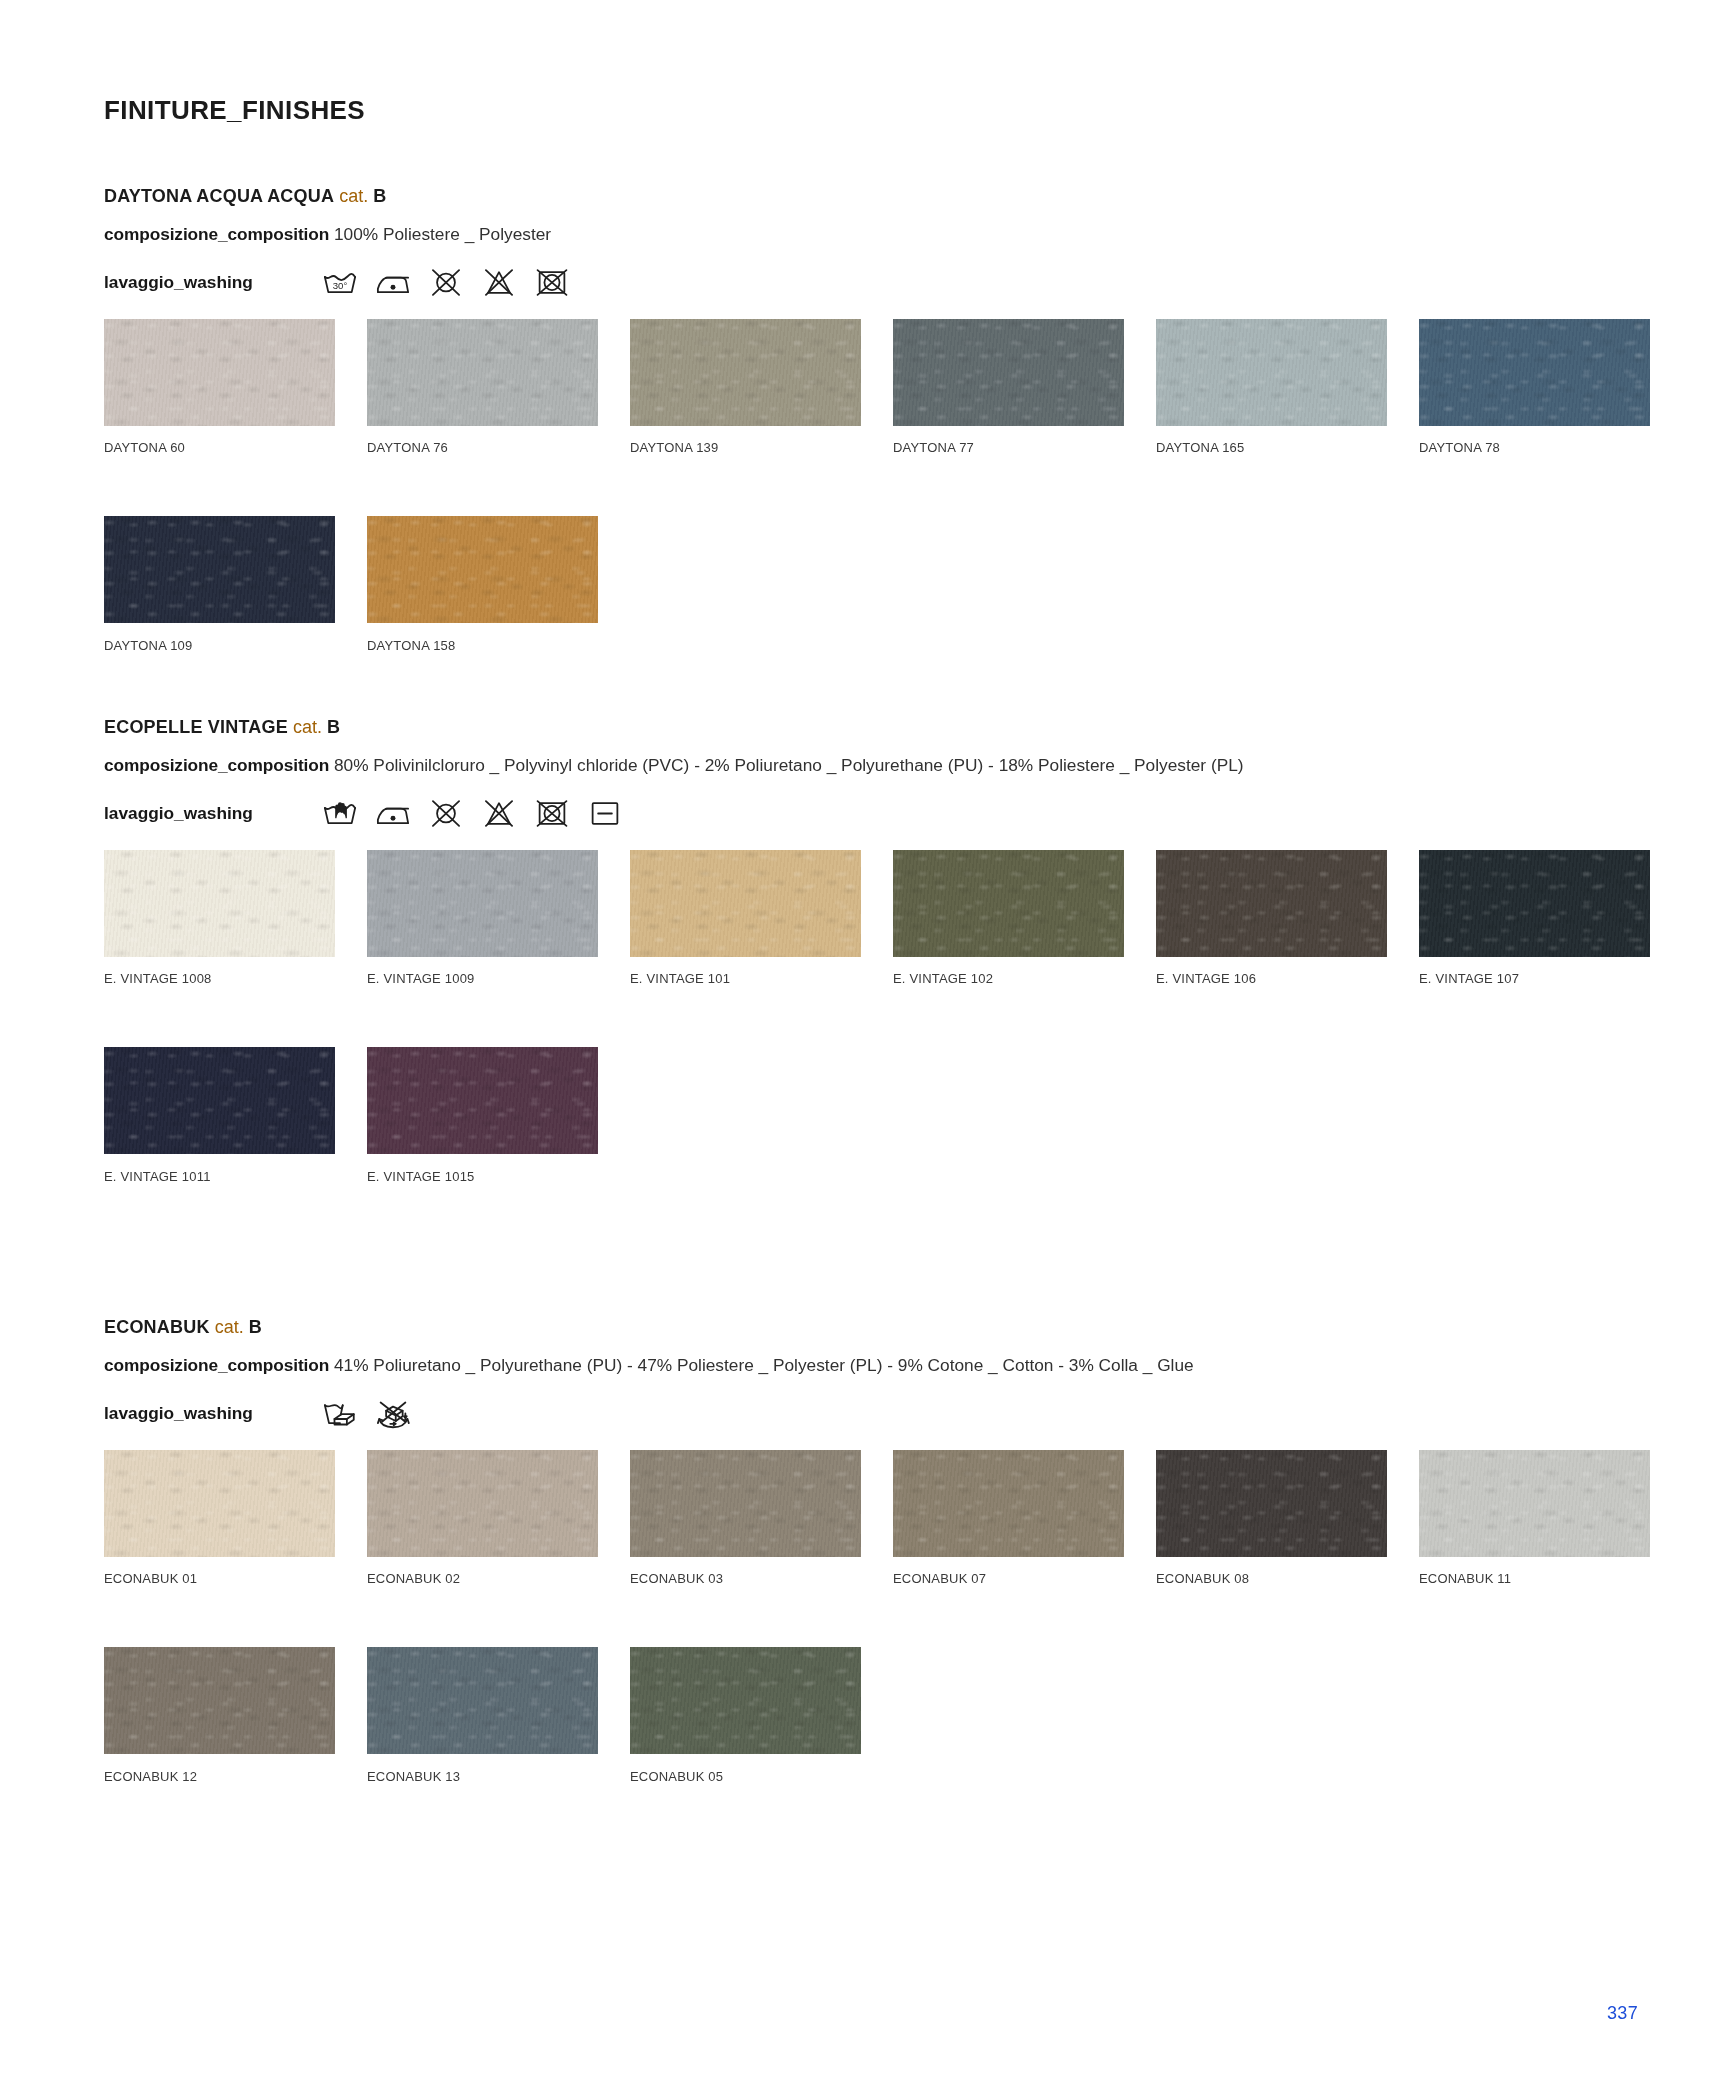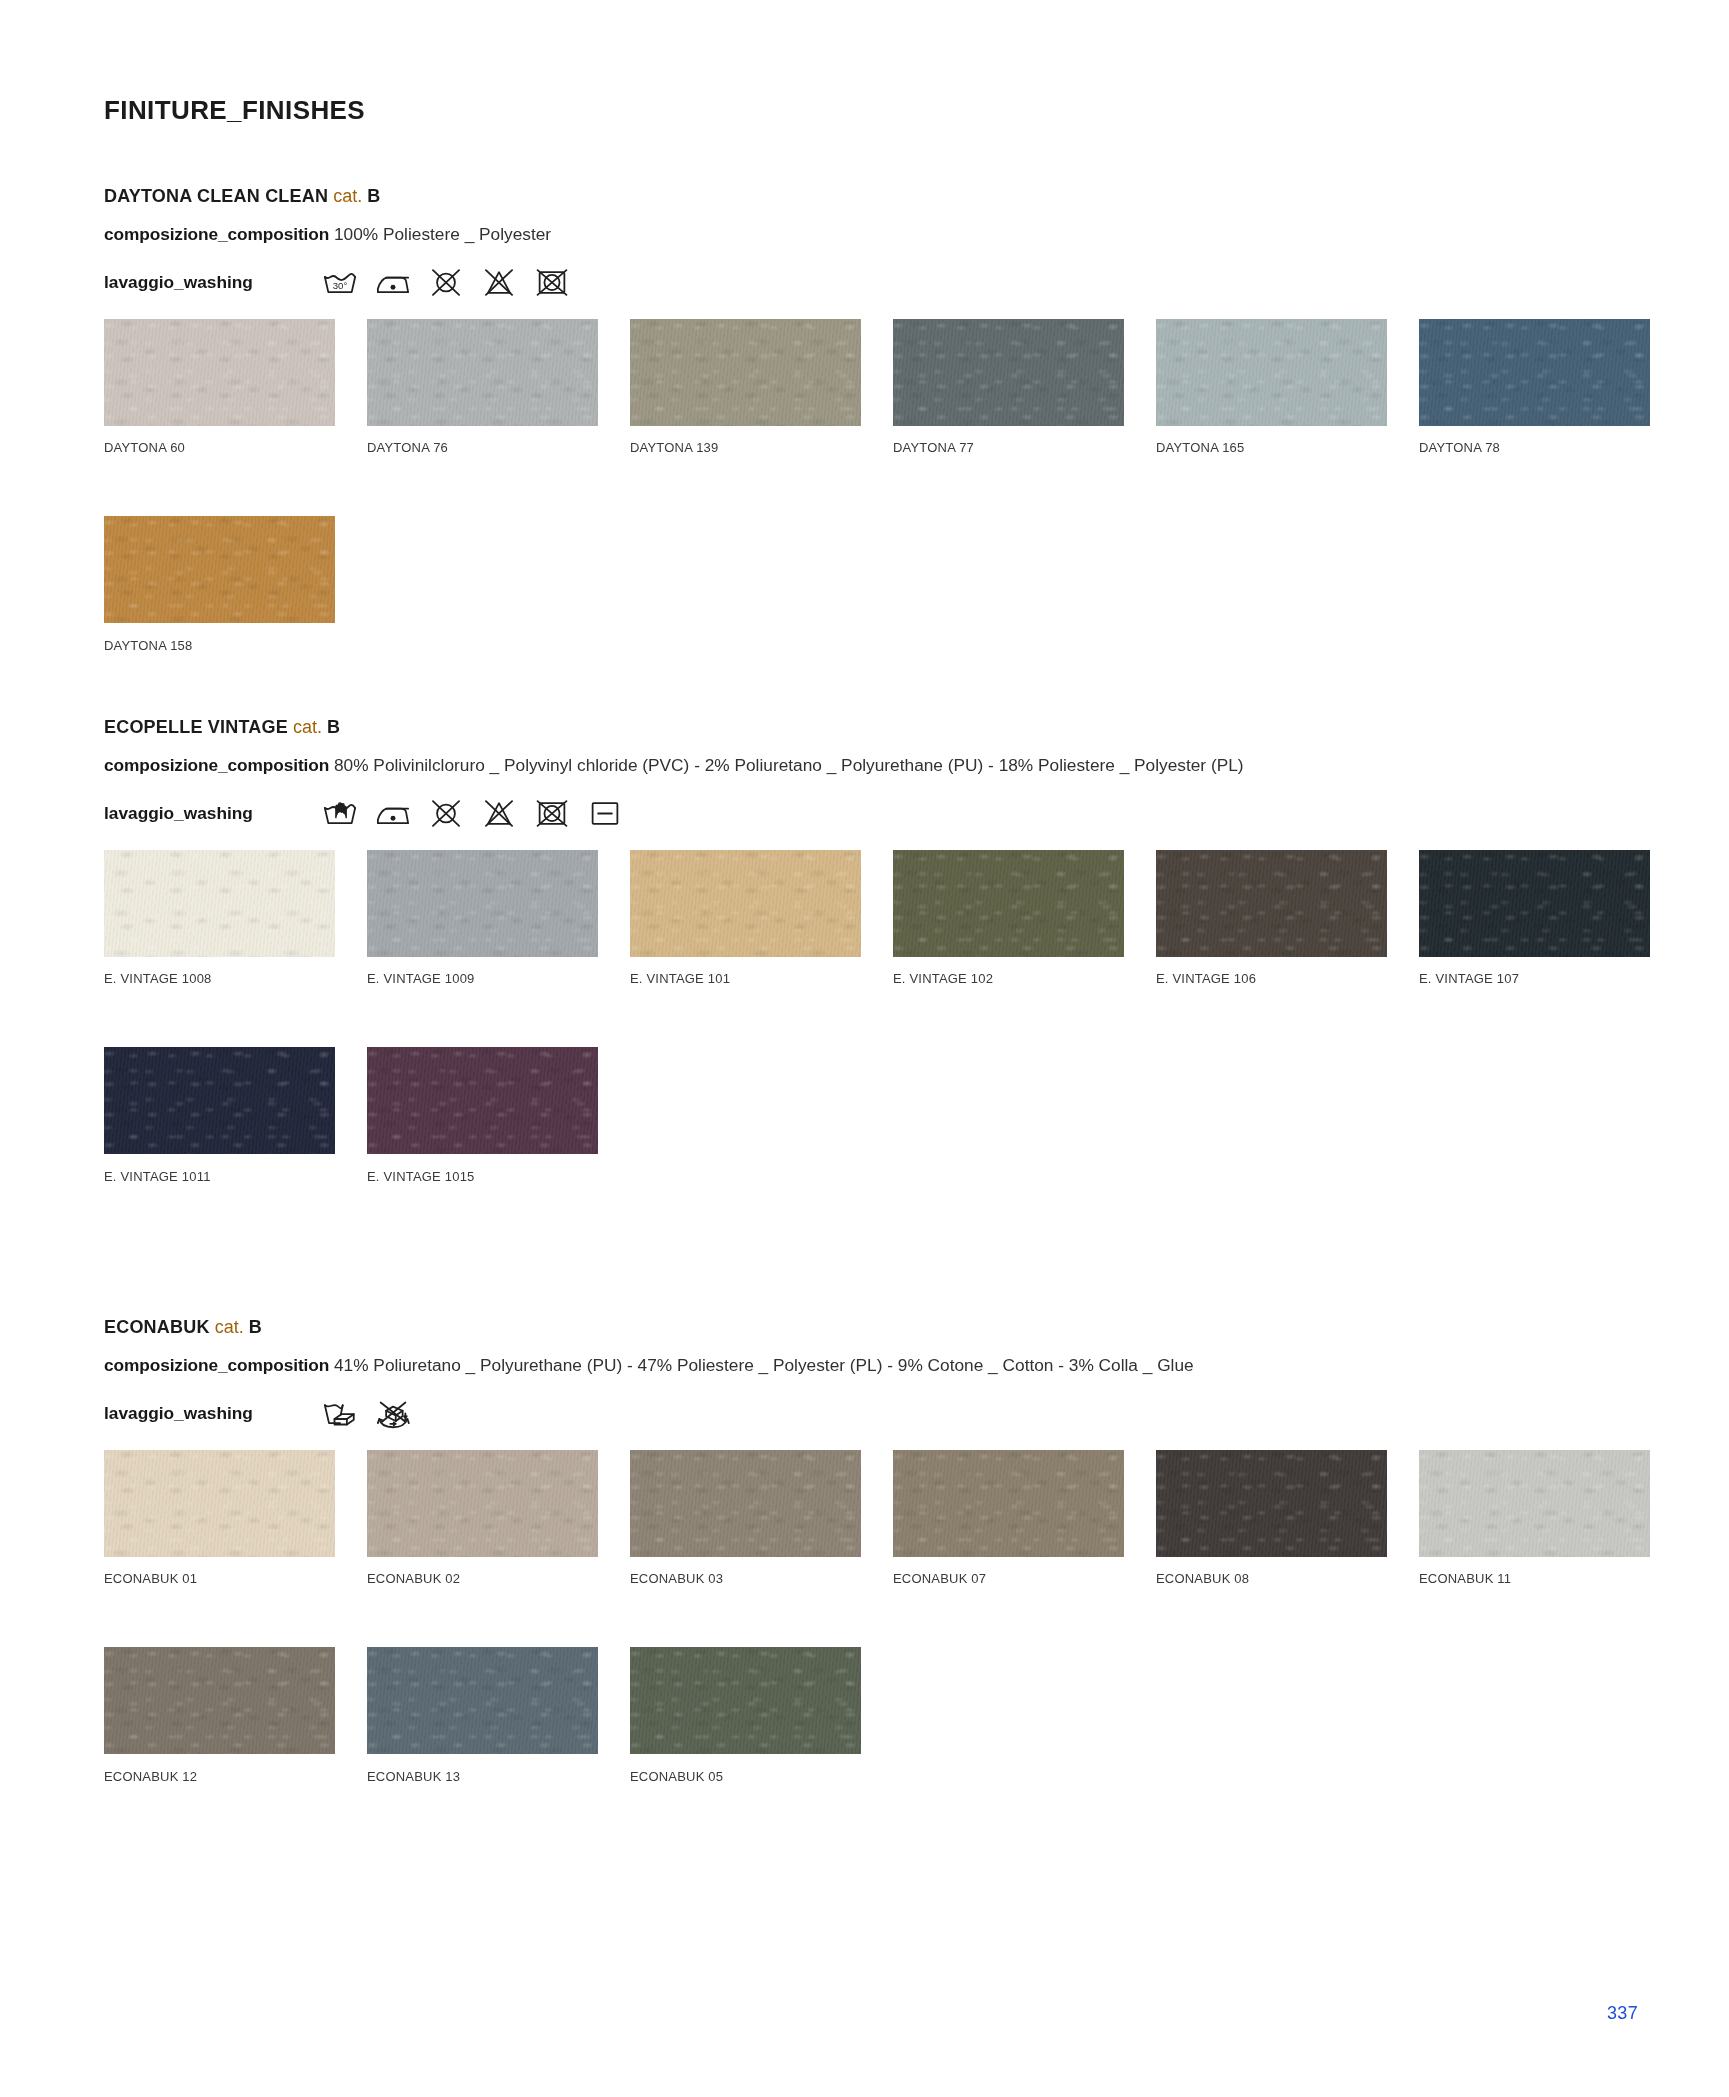--- a/index.html
+++ b/index.html
@@ -135,21 +135,21 @@
 </head>
 <body>
 
 <div class="page">
   <div class="content">
 
     <div class="page-title">FINITURE_FINISHES</div>
 
     <div id="sections-root">
         <div class="section" style="margin-top: 60px;">
-          <div class="section-head"><span class="name">DAYTONA CLEAN CLEAN</span> <span class="cat-label">cat.</span> <span class="cat-value">B</span></div>
+          <div class="section-head"><span class="name">DAYTONA ACQUA ACQUA</span> <span class="cat-label">cat.</span> <span class="cat-value">B</span></div>
           <div class="comp-row"><span class="comp-label">composizione_composition</span> <span class="comp-value">100% Poliestere _ Polyester</span></div>
           <div class="wash-row">
             <div class="wash-label">lavaggio_washing</div>
             <div class="wash-icons">
               <span class="wash-icon">
                 <svg width="42" height="33" viewBox="0 0 60 48" fill="none" stroke="#1f1f1f" stroke-width="2.6" stroke-linecap="round" stroke-linejoin="round">
                   <path d="M8 16 L13 38 H47 L52 16"></path>
                   <path d="M8 16 C14 22, 18 10, 24 16 S34 22, 40 16 S48 10, 52 16" fill="none"></path>
                   <text x="30" y="34" font-size="14" font-family="Liberation Sans, sans-serif" stroke="none" fill="#1f1f1f" text-anchor="middle">30°</text>
                 </svg>
@@ -214,20 +214,26 @@
               <div class="swatch" style="background: rgb(167, 180, 182);">
                 <div class="tex"></div>
               </div>
               <div class="swatch-label">DAYTONA 165</div>
             </div>
             <div class="swatch-cell row-gap-after">
               <div class="swatch" style="background: rgb(69, 96, 118);">
                 <div class="tex"></div>
               </div>
               <div class="swatch-label">DAYTONA 78</div>
+            </div>
+            <div class="swatch-cell">
+              <div class="swatch" style="background: rgb(36, 43, 60);">
+                <div class="tex"></div>
+              </div>
+              <div class="swatch-label">DAYTONA 109</div>
             </div>
             <div class="swatch-cell">
               <div class="swatch" style="background: rgb(189, 135, 65);">
                 <div class="tex"></div>
               </div>
               <div class="swatch-label">DAYTONA 158</div>
             </div>
           </div>
         </div>
         <div class="section" style="margin-top: 64px;">

